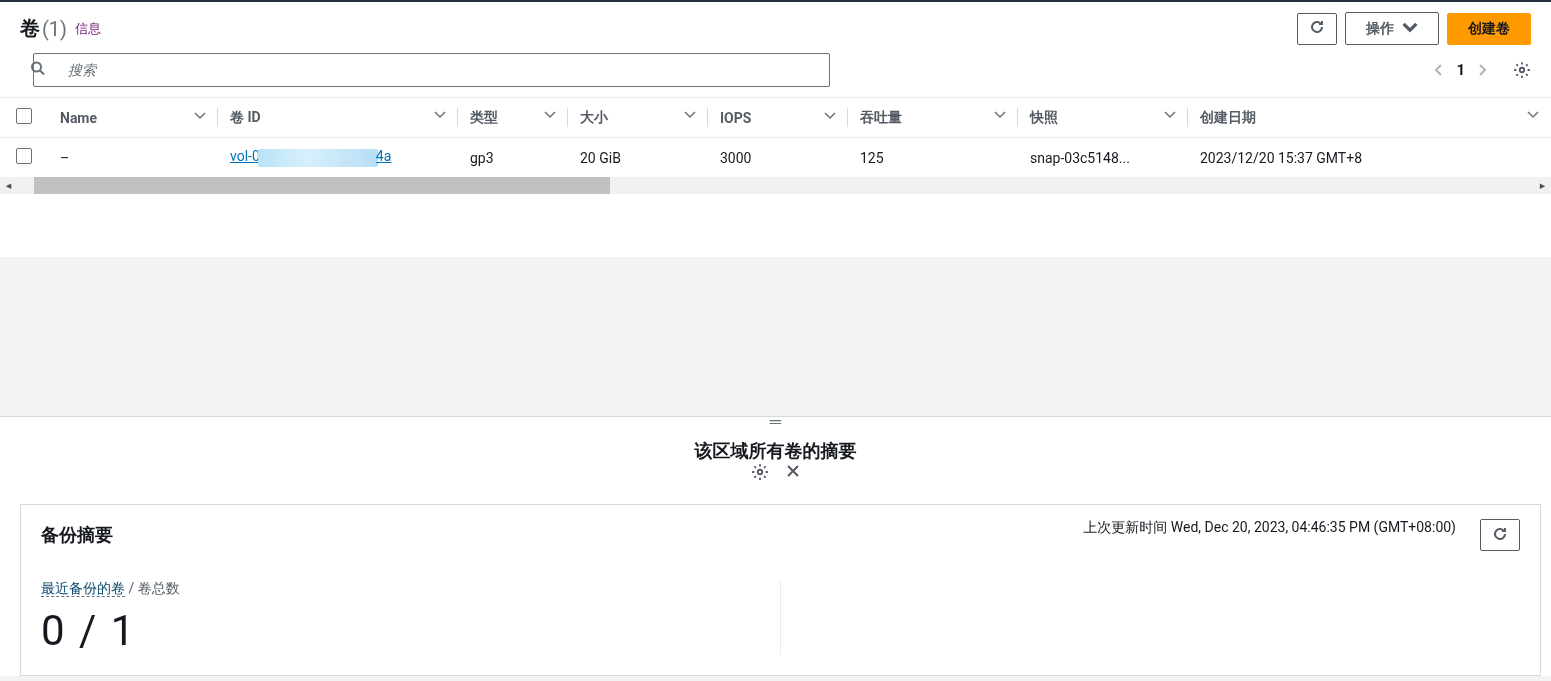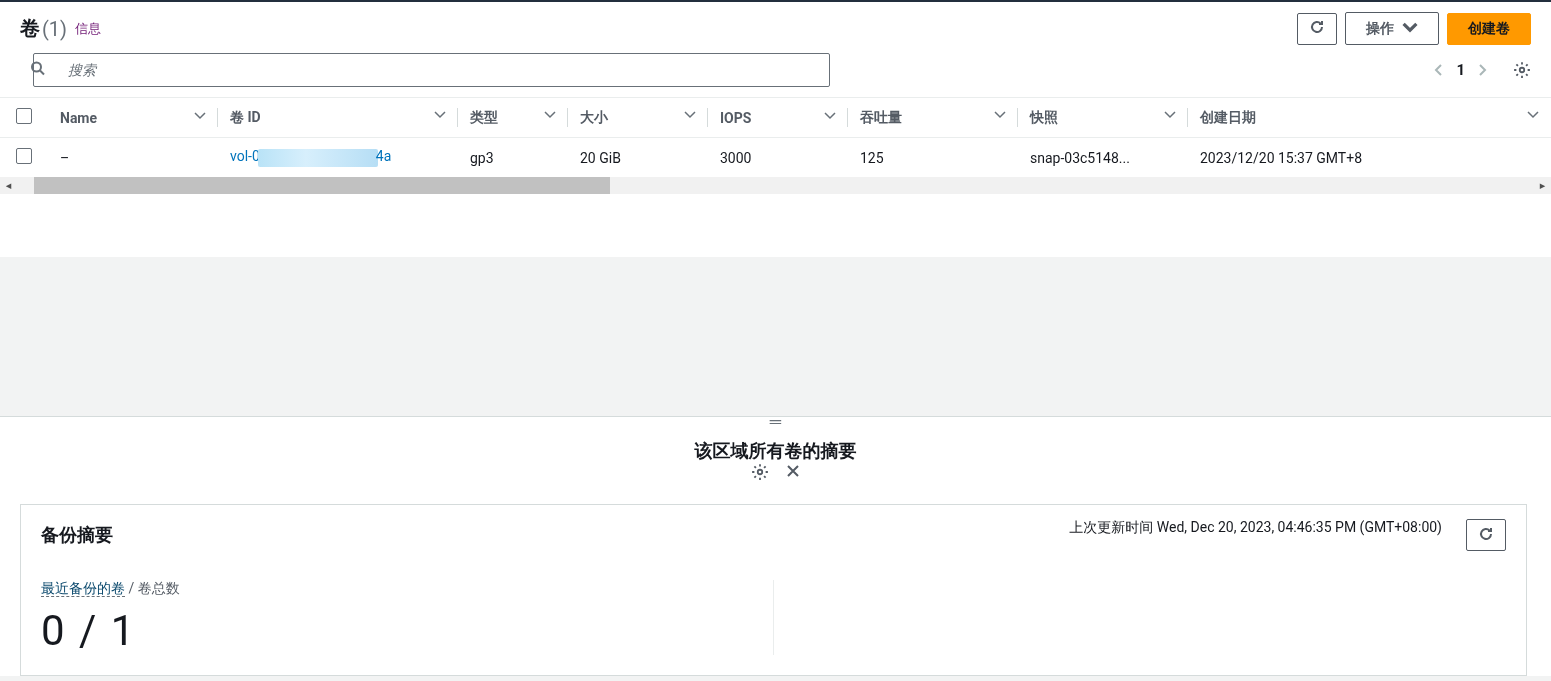--- a/index.html
+++ b/index.html
@@ -69,21 +69,21 @@
     font-weight: 700; color:#545b64; position:relative;
   }
   thead th::after {
     content:""; position:absolute; right:0; top:25%; height:50%; width:1px;
     background:#d5dbdb;
   }
   thead th:last-child::after, thead th:first-child::after { display:none; }
   .col-check { width: 48px; text-align:center;}
   .check { width:16px; height:16px; border:1px solid #687078; border-radius:2px; display:inline-block;}
   .filter-icon { float:right; color:#687078; display:inline-flex;}
-  .vol-id { color: #0073bb; }
+  .vol-id { color: #0073bb; text-decoration: underline; }
   .vol-id .mask {
     display:inline-block; width:120px; height:18px; vertical-align:middle;
     background: linear-gradient(90deg, #b9e3f7 0%, #d7effc 40%, #b6def5 100%);
     margin: 0 -2px; border-radius:2px;
   }
   .scroll-strip {
     height:17px; background:#f1f1f1; display:flex; align-items:center;
     justify-content:space-between; border-top:0;
   }
   .scroll-thumb {
@@ -99,21 +99,21 @@
   .drag-handle span { color:#687078; font-size:16px; line-height:4px; letter-spacing:0;}
   .bottom-section {
     background:#fff;
   }
   .summary-header {
     display:flex; align-items:center; padding: 12px 20px 8px 20px; flex-direction: column;
   }
   .summary-title { font-size: 18px; font-weight: 700; flex:1;}
   .summary-icons { display:flex; gap:16px; }
   .summary-panel {
-    margin: 12px 24px 0 20px; border:1px solid #d5dbdb; background:#fff;
+    margin: 12px 10px 0 20px; border:1px solid #d5dbdb; background:#fff;
   }
   .panel-header {
     display:flex; align-items:center; padding: 14px 20px 12px 20px;
     border-bottom: 1px solid transparent;
   }
   .panel-title { font-size: 18px; font-weight:700; flex:1;}
   .panel-right { display:flex; align-items:flex-start; gap:24px;}
   .last-updated { color:#16191f; font-size:14px;}
   .panel-body {
     display:flex; padding: 16px 20px 20px 20px; gap:40px;

